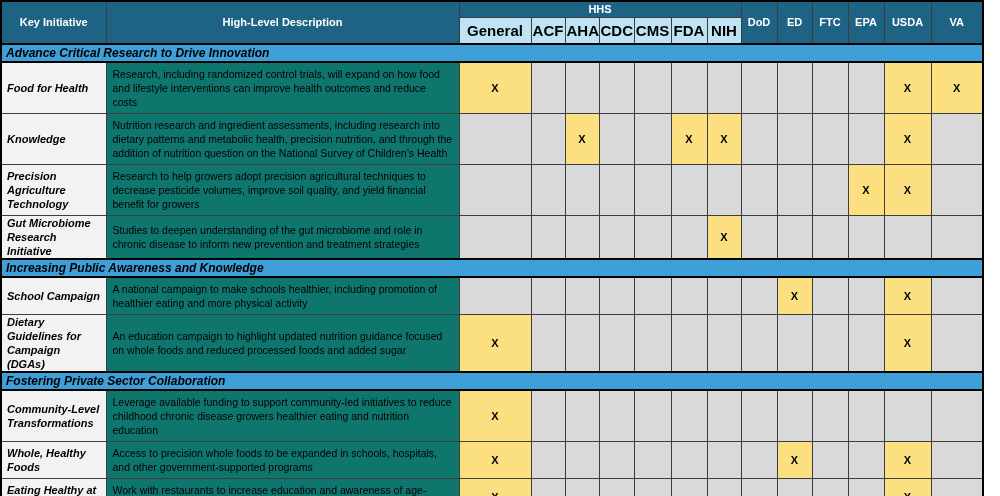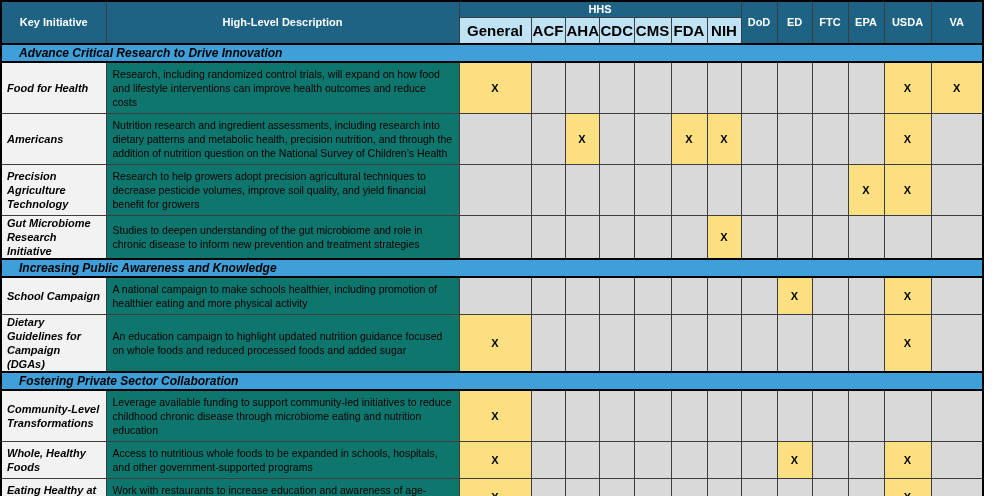--- a/index.html
+++ b/index.html
@@ -36,21 +36,21 @@
     font-size: 15px;
     text-align: center;
     padding: 4px 1px;
   }
   
   td.section {
     background: #3FA0D9;
     font-weight: bold;
     font-style: italic;
     font-size: 12px;
-    padding: 1px 17px;
+    padding: 1px 4px;
     height: 14px;
     border-top: 2px solid #000;
     border-bottom: 2px solid #000;
   }
   
   td.c-init {
     background: #F2F2F2;
     font-weight: bold;
     font-style: italic;
     font-size: 11px;
@@ -135,21 +135,21 @@
           <td class="c-mk"></td>
           <td class="c-mk"></td>
           <td class="c-mk"></td>
           <td class="c-mk"></td>
           <td class="c-mk"></td>
           <td class="c-mk"></td>
           <td class="c-mk on">X</td>
           <td class="c-mk on">X</td>
         </tr>
         <tr>
-          <td class="c-init">Americans</td>
+          <td class="c-init">Knowledge</td>
           <td class="c-desc">Nutrition research and ingredient assessments, including research into dietary patterns and metabolic health, precision nutrition, and through the addition of nutrition question on the National Survey of Children’s Health</td>
           <td class="c-mk"></td>
           <td class="c-mk"></td>
           <td class="c-mk on">X</td>
           <td class="c-mk"></td>
           <td class="c-mk"></td>
           <td class="c-mk on">X</td>
           <td class="c-mk on">X</td>
           <td class="c-mk"></td>
           <td class="c-mk"></td>
@@ -227,38 +227,38 @@
           <td class="c-mk"></td>
           <td class="c-mk"></td>
           <td class="c-mk on">X</td>
           <td class="c-mk"></td>
         </tr>
         <tr>
           <td colspan="15" class="section">Fostering Private Sector Collaboration</td>
         </tr>
         <tr>
           <td class="c-init">Community-Level Transformations</td>
-          <td class="c-desc">Leverage available funding to support community-led initiatives to reduce childhood chronic disease through microbiome eating and nutrition education</td>
+          <td class="c-desc">Leverage available funding to support community-led initiatives to reduce childhood chronic disease growers healthier eating and nutrition education</td>
           <td class="c-mk on">X</td>
           <td class="c-mk"></td>
           <td class="c-mk"></td>
           <td class="c-mk"></td>
           <td class="c-mk"></td>
           <td class="c-mk"></td>
           <td class="c-mk"></td>
           <td class="c-mk"></td>
           <td class="c-mk"></td>
           <td class="c-mk"></td>
           <td class="c-mk"></td>
           <td class="c-mk"></td>
           <td class="c-mk"></td>
         </tr>
         <tr>
           <td class="c-init">Whole, Healthy Foods</td>
-          <td class="c-desc">Access to nutritious whole foods to be expanded in schools, hospitals, and other government-supported programs</td>
+          <td class="c-desc">Access to precision whole foods to be expanded in schools, hospitals, and other government-supported programs</td>
           <td class="c-mk on">X</td>
           <td class="c-mk"></td>
           <td class="c-mk"></td>
           <td class="c-mk"></td>
           <td class="c-mk"></td>
           <td class="c-mk"></td>
           <td class="c-mk"></td>
           <td class="c-mk"></td>
           <td class="c-mk on">X</td>
           <td class="c-mk"></td>

